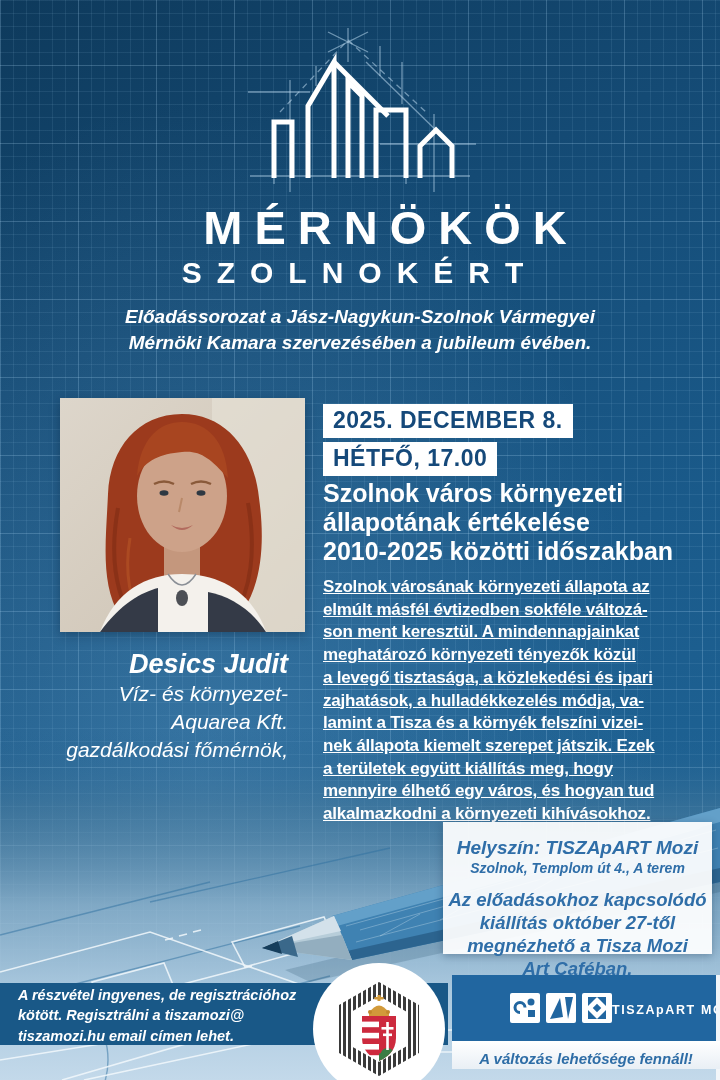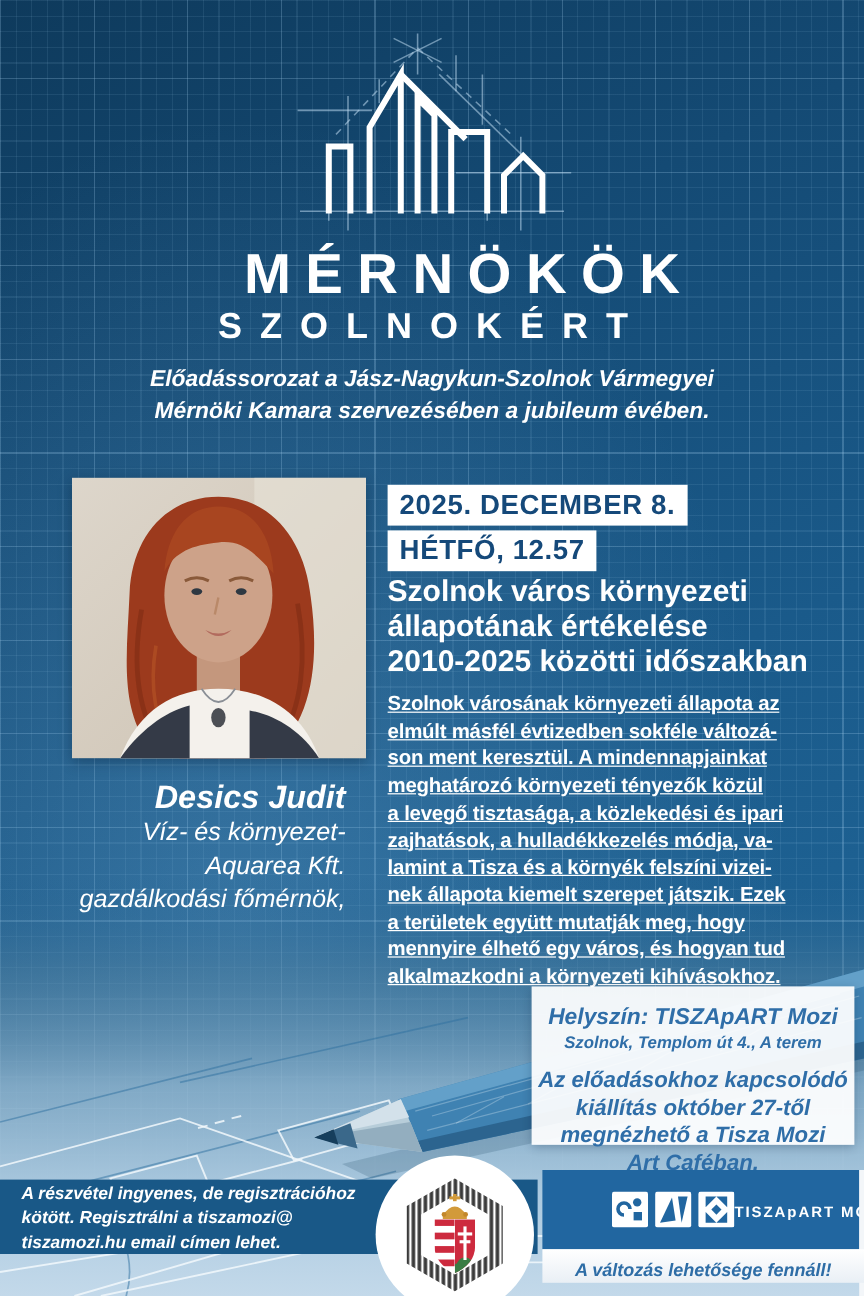--- a/index.html
+++ b/index.html
@@ -178,39 +178,39 @@
 
   <div class="abs name-block">
     <div class="speaker-name">Desics Judit</div>
     <div class="speaker-role">Víz- és környezet-</div>
     <div class="speaker-role">Aquarea Kft.</div>
     <div class="speaker-role">gazdálkodási főmérnök,</div>
   </div>
 
   <div class="abs badges">
     <div class="badge">2025. DECEMBER 8.</div>
-    <div class="badge">HÉTFŐ, 12.57</div>
+    <div class="badge">HÉTFŐ, 17.00</div>
   </div>
 
   <div class="abs talk-title">
     <div>Szolnok város környezeti</div>
     <div>állapotának értékelése</div>
     <div>2010-2025 közötti időszakban</div>
   </div>
 
   <div class="abs body-text">
     <div>Szolnok városának környezeti állapota az</div>
     <div>elmúlt másfél évtizedben sokféle változá-</div>
     <div>son ment keresztül. A mindennapjainkat</div>
     <div>meghatározó környezeti tényezők közül</div>
     <div>a levegő tisztasága, a közlekedési és ipari</div>
     <div>zajhatások, a hulladékkezelés módja, va-</div>
     <div>lamint a Tisza és a környék felszíni vizei-</div>
     <div>nek állapota kiemelt szerepet játszik. Ezek</div>
-    <div>a területek együtt mutatják meg, hogy</div>
+    <div>a területek együtt kiállítás meg, hogy</div>
     <div>mennyire élhető egy város, és hogyan tud</div>
     <div>alkalmazkodni a környezeti kihívásokhoz.</div>
   </div>
 
   <div class="abs venue-box">
     <div class="venue-title">Helyszín: TISZApART Mozi</div>
     <div class="venue-address">Szolnok, Templom út 4., A terem</div>
     <div class="venue-exh">
       <div>Az előadásokhoz kapcsolódó</div>
       <div>kiállítás október 27-től</div>

